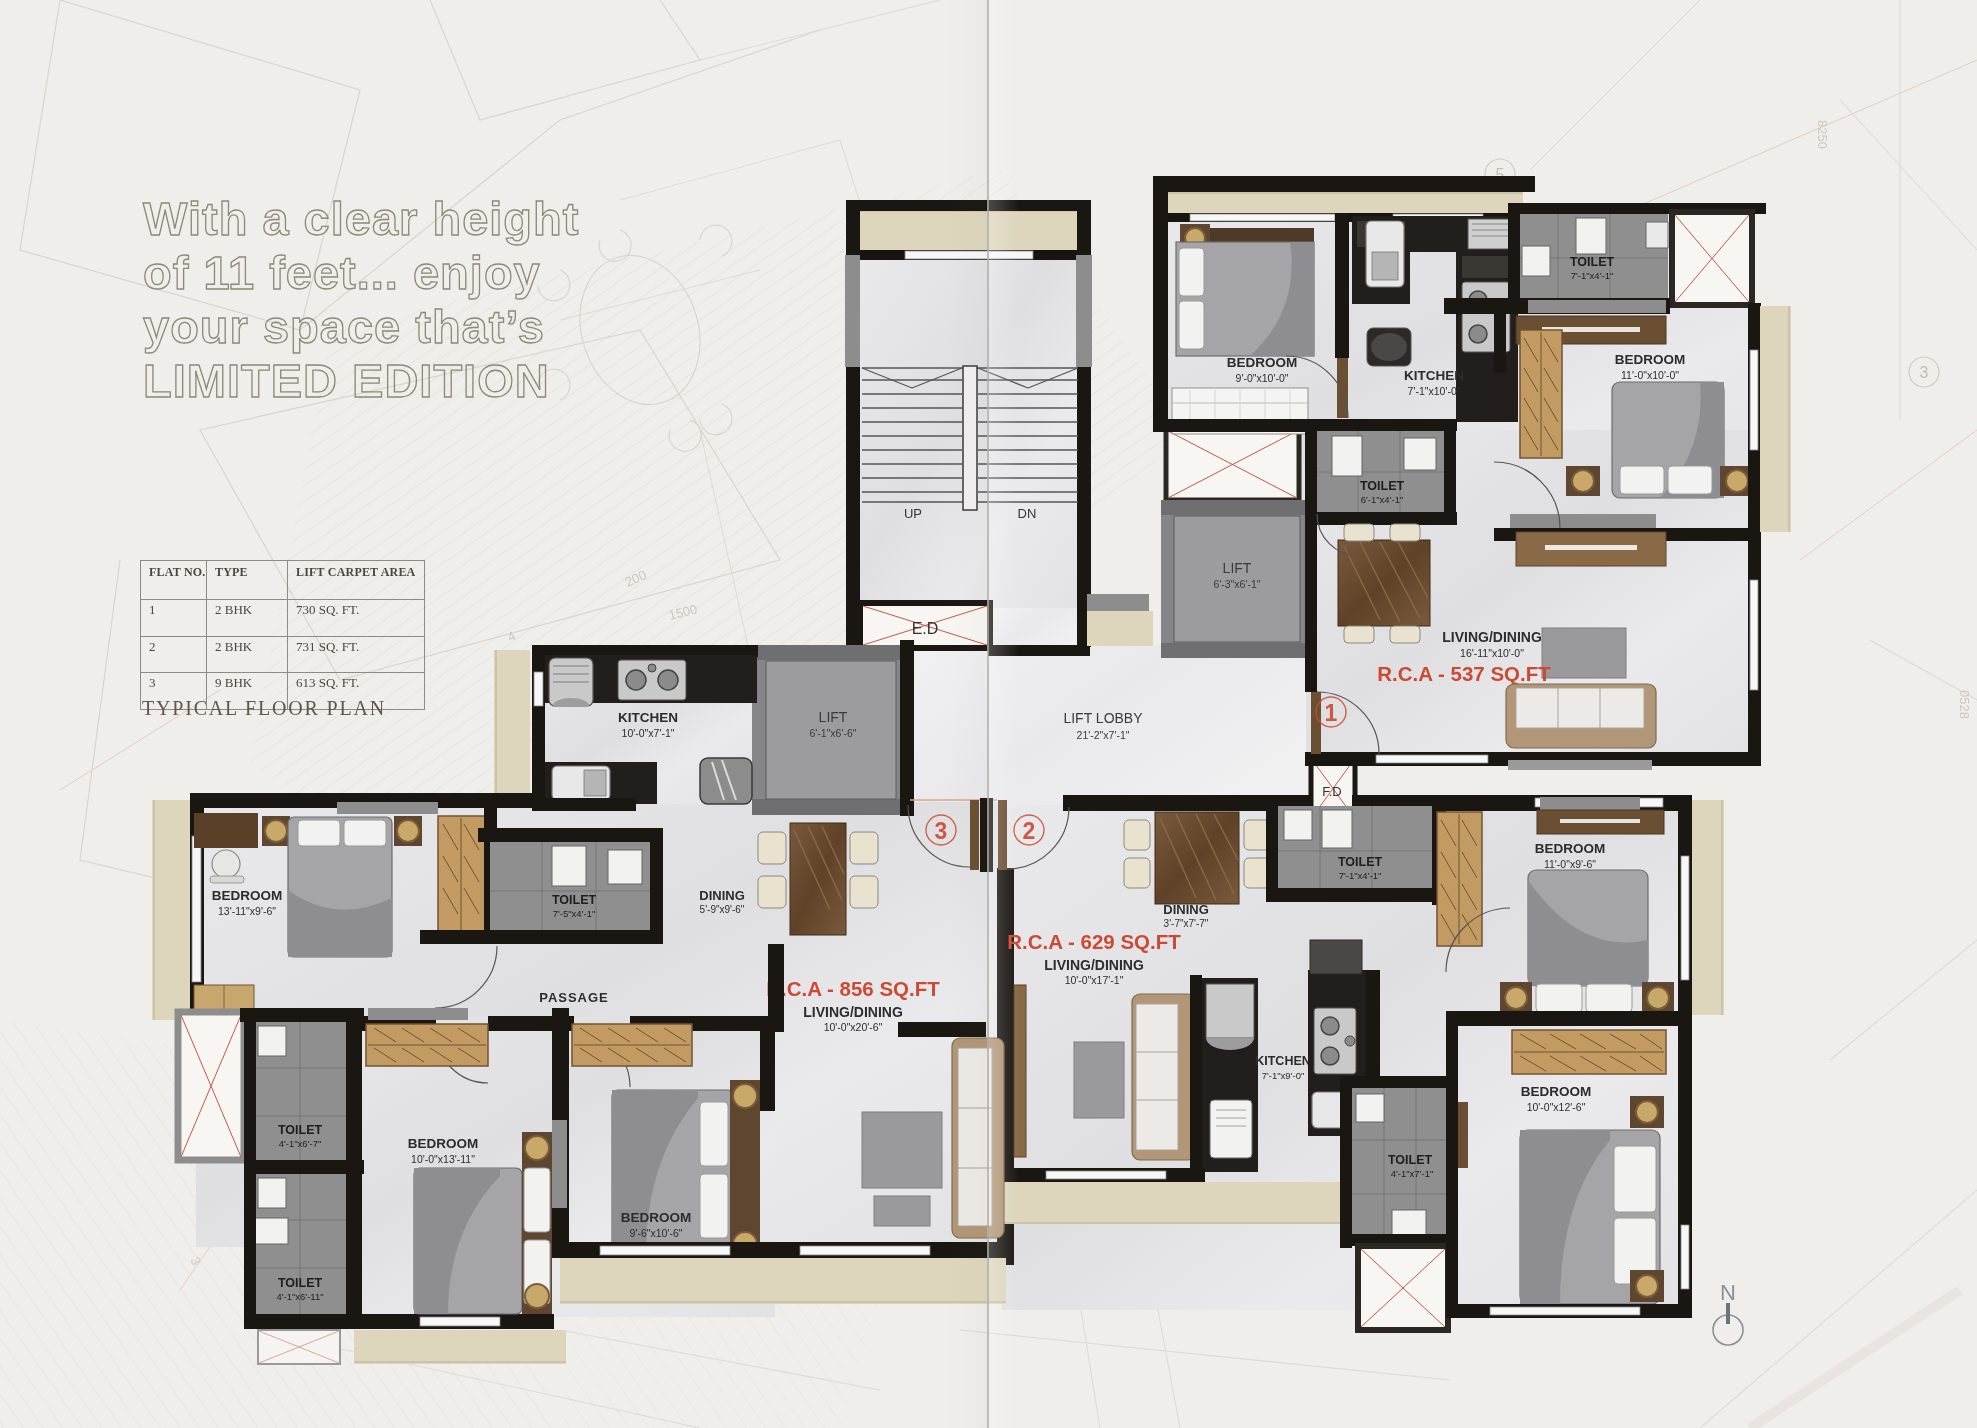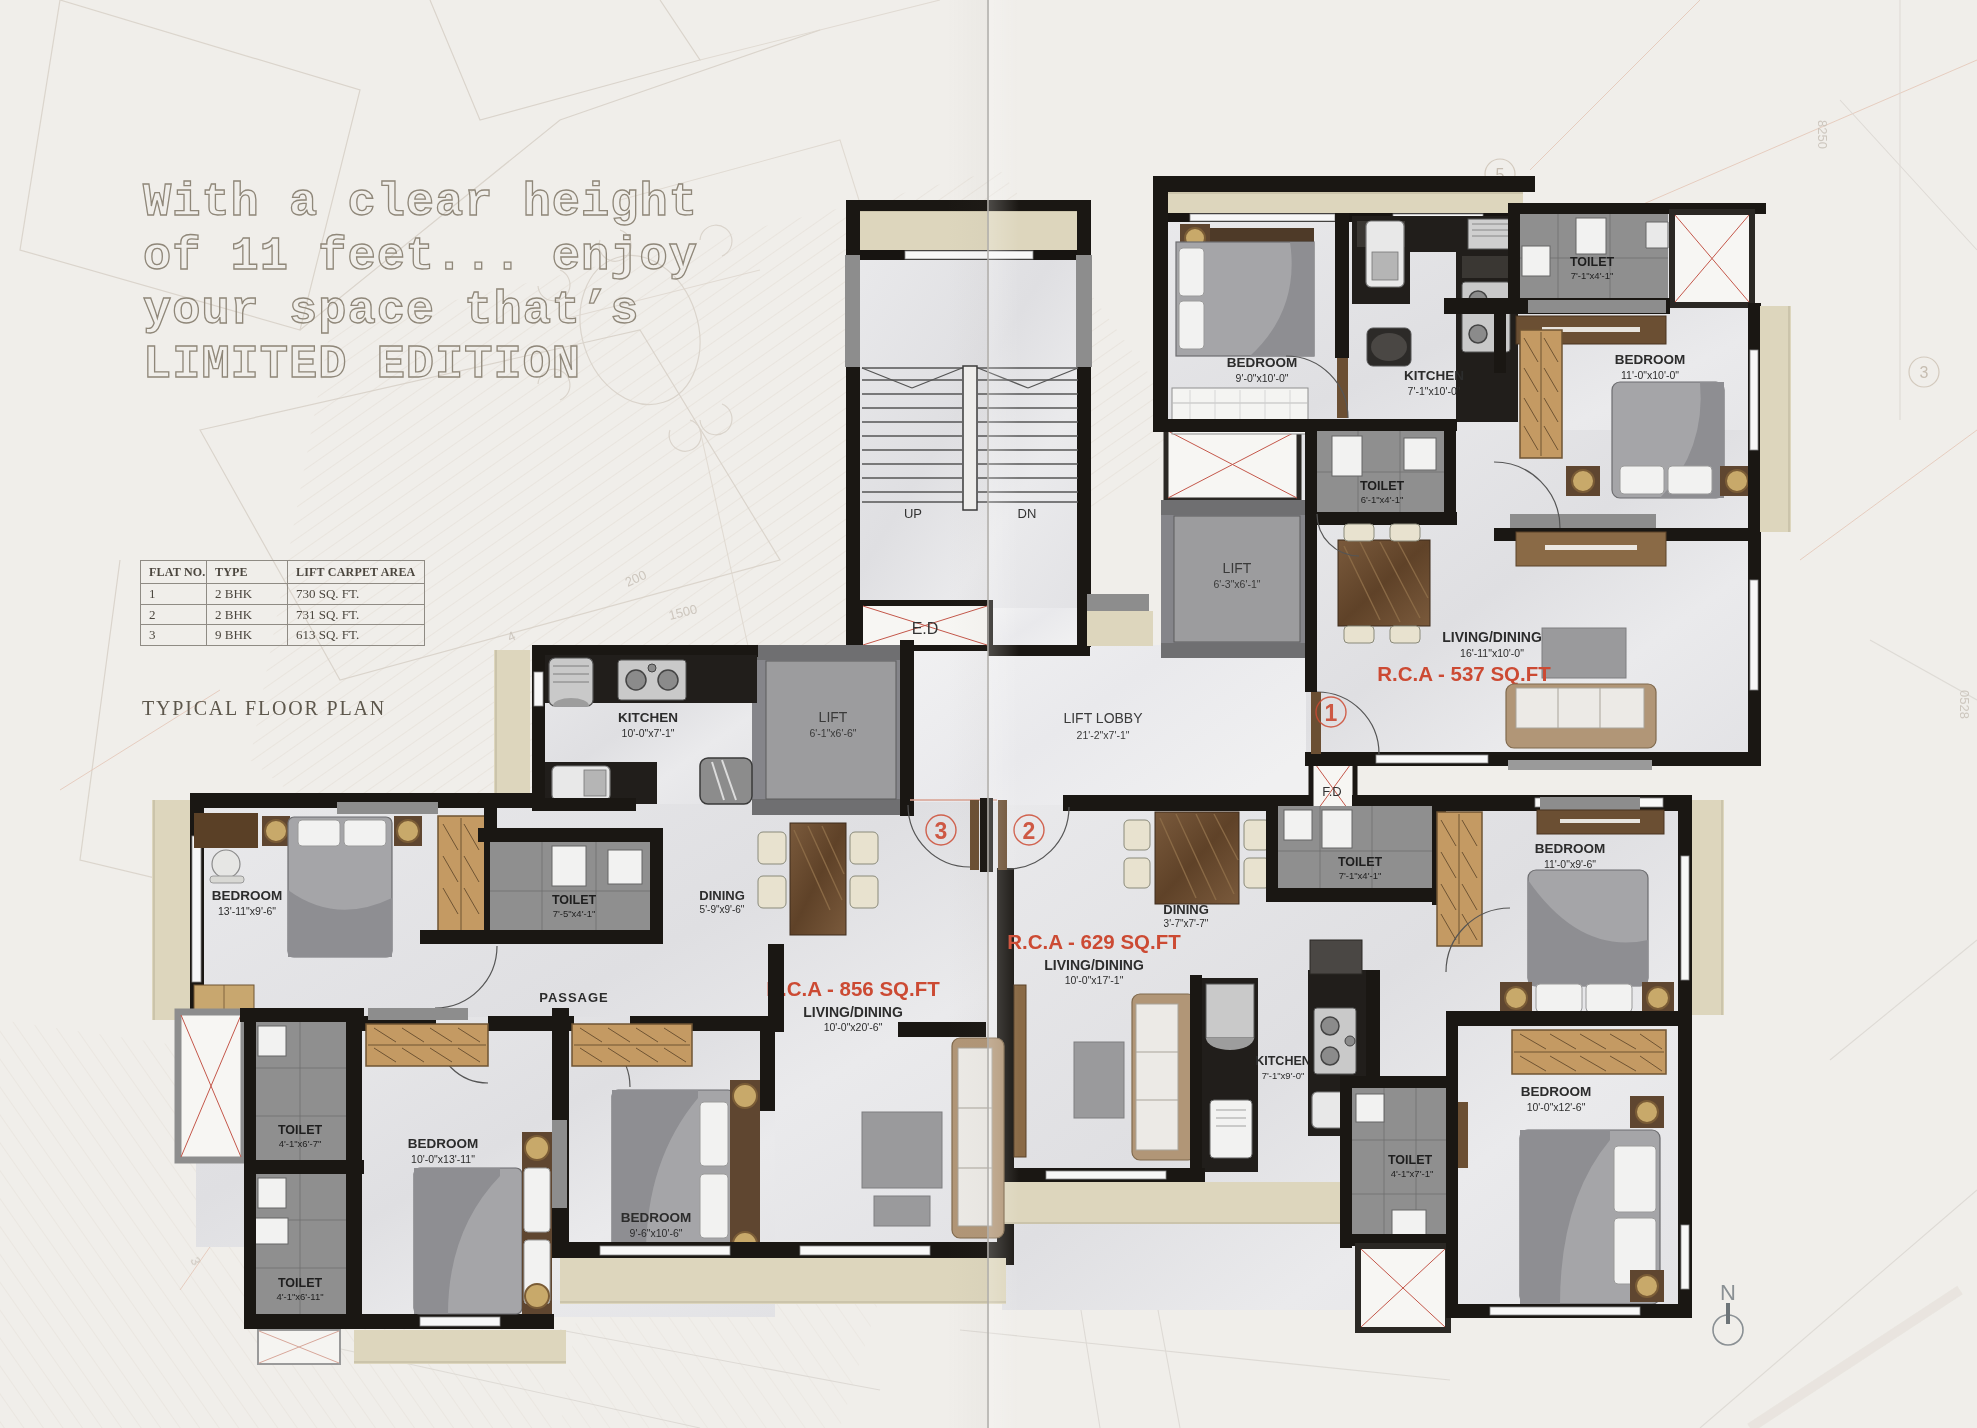--- a/index.html
+++ b/index.html
@@ -1,27 +1,27 @@
 <!DOCTYPE html>
 <html><head>
 <meta charset="utf-8">
 <style>
   html,body{margin:0;padding:0;}
   body{width:1977px;height:1428px;background:#f0eeea;overflow:hidden;position:relative;
        font-family:"Liberation Sans",sans-serif;}
   #decor,#plan{position:absolute;left:0;top:0;}
   #leftpanel{position:absolute;left:0;top:0;width:700px;}
-  .headline{position:absolute;left:143px;top:176px;width:600px;
-    font-family:Liberation Mono, monospace;font-weight:bold;font-size:47px;line-height:54px;
+  .headline{position:absolute;left:143px;top:192px;width:600px;
+    font-family:Liberation Sans, sans-serif;font-weight:bold;font-size:47px;line-height:54px;
     color:transparent;-webkit-text-stroke:1.3px #8f8779;letter-spacing:1px;}
   .tfp{position:absolute;left:142px;top:697px;font-family:"Liberation Serif",serif;
     font-size:20px;letter-spacing:1.8px;color:#5d574c;}
   table.flats{position:absolute;left:140px;top:560px;border-collapse:collapse;
     font-family:"Liberation Serif",serif;color:#4b463e;}
-  table.flats td{border:1.2px solid #8f8b84;padding:0 0 0 8px;font-size:13px;height:19.5px;vertical-align:middle;line-height:1;white-space:nowrap;}
+  table.flats td{border:1.2px solid #8f8b84;padding:0 0 16px 8px;font-size:13px;height:19.5px;vertical-align:middle;line-height:1;white-space:nowrap;}
   table.flats tr.hd td{font-weight:bold;font-size:12px;height:22px;letter-spacing:0.2px;}
   #fold{position:absolute;left:987px;top:0;width:1.5px;height:1428px;background:#b2afab;opacity:.8;}
   #foldshade{position:absolute;left:947px;top:0;width:40px;height:1428px;background:linear-gradient(to right, rgba(120,110,100,0), rgba(120,110,100,0.035));}
   #foldshade2{position:absolute;left:989px;top:0;width:30px;height:1428px;background:linear-gradient(to right, rgba(255,255,255,0.22), rgba(255,255,255,0));}
 </style>
 </head>
 <body>
 
 <svg id="decor" width="1977" height="1428" viewBox="0 0 1977 1428">
   <defs>

